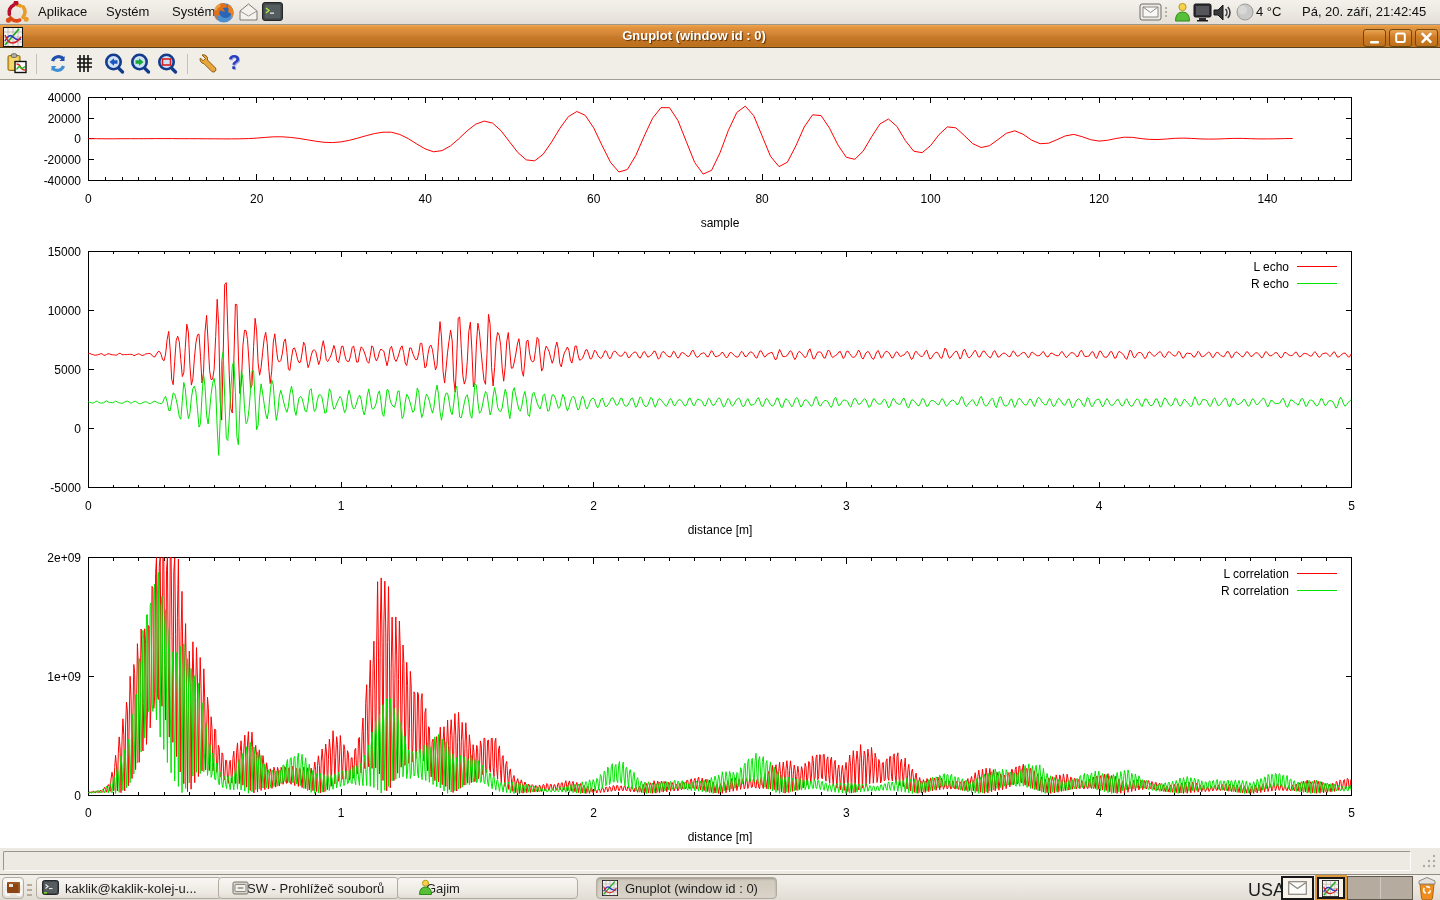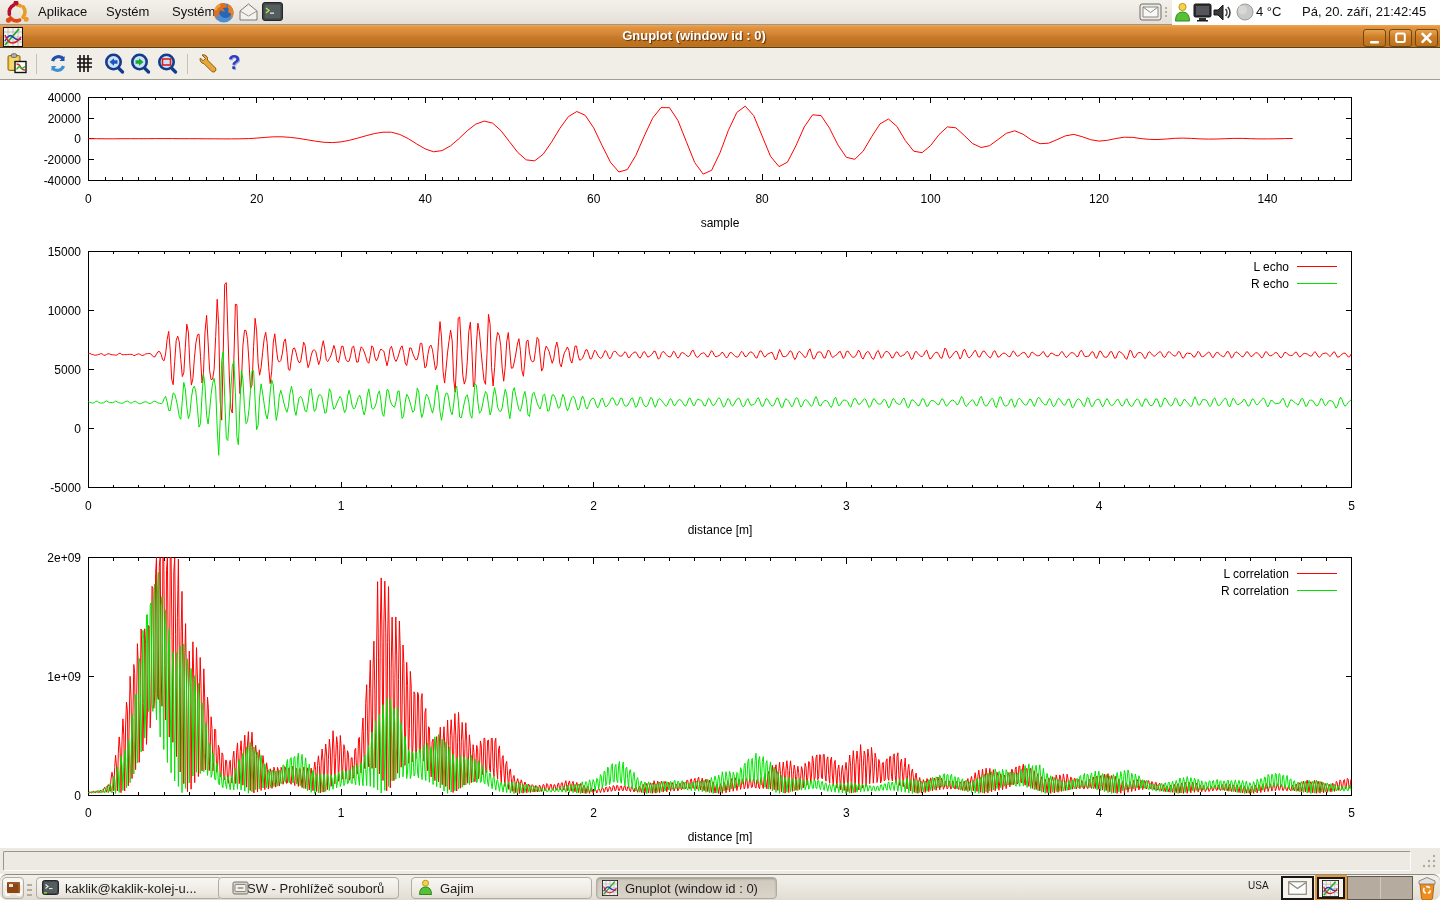--- a/index.html
+++ b/index.html
@@ -1,36 +1,36 @@
 <!DOCTYPE html>
 <html><head><meta charset="utf-8">
 <style>
 * { margin:0; padding:0; box-sizing:border-box; }
 html,body { width:1440px; height:900px; overflow:hidden; background:#fff;
   font-family:"Liberation Sans", sans-serif; }
 .abs { position:absolute; }
-#panel { left:0; top:0; width:1172px; height:25px;
+#panel { left:0; top:0; width:1440px; height:25px;
   background:linear-gradient(#f4f1ec,#ebe7e0 60%,#e3dfd7);
   border-bottom:1px solid #9c978d; }
 #panel .menu { position:absolute; top:4px; font-size:13px; color:#101010; white-space:nowrap; }
 #titlebar { left:0; top:25px; width:1440px; height:23px;
   background:linear-gradient(#f0a64e 0%,#e3933e 12%,#d08334 45%,#c77b2a 55%,#bc6f1c 90%,#c3761f 100%);
   border-bottom:1px solid #59401c; }
 #title { position:absolute; left:394px; top:3px; width:600px; text-align:center;
   font-size:13px; font-weight:bold; color:#fff; text-shadow:1px 1px 1px rgba(70,35,0,.85); }
 .tbtn { position:absolute; top:4px; width:23px; height:18px; border:1px solid #6e4813; border-radius:3px;
   background:linear-gradient(#e9a350,#cd7d26 45%,#bd701c); }
 #toolbar { left:0; top:48px; width:1440px; height:32px; background:#f1eee8;
   border-bottom:1px solid #a39e93; }
 #plotarea { left:0; top:80px; width:1440px; height:768px; background:#fff; }
 #statusbar { left:0; top:848px; width:1440px; height:26px; background:#edeae4; }
 #statusinner { position:absolute; left:3px; top:3px; width:1408px; height:20px;
   border:1px solid; border-color:#9a958c #fdfcfa #fdfcfa #9a958c; border-radius:2px; }
 #taskbar { left:0; top:874px; width:1440px; height:26px;
-  background:linear-gradient(#f3f0eb,#e8e4dc 70%,#e0dcd3); border-top:1px solid #8f8a80;border-radius:7px; }
+  background:linear-gradient(#f3f0eb,#e8e4dc 70%,#e0dcd3); border-top:1px solid #8f8a80; }
 .taskbtn { position:absolute; top:2px; height:22px; border:1px solid #b2ab9f; border-radius:4px;
   background:linear-gradient(#f9f7f4,#ece8e1 75%,#e2ddd4); font-size:13px; color:#1d1d1d; }
 .taskbtn .lbl { position:absolute; left:28px; top:3px; white-space:nowrap; }
 .pressed { background:linear-gradient(#cfc8bc,#d9d3c9) !important; box-shadow:inset 0 1px 2px rgba(0,0,0,.25); }
 </style></head>
 <body>
 
 <div class="abs" id="panel">
   <svg class="abs" style="left:5px;top:1px" width="24" height="24" viewBox="0 0 24 24">
     <g fill="none" stroke-linecap="round">
@@ -454,40 +454,40 @@
 
   <div class="taskbtn" style="left:218px;width:181px">
       <span class="lbl">SW - Prohlížeč souborů</span>
     </div>
   <svg class="abs" style="left:232px;top:5px" width="17" height="16" viewBox="0 0 17 16">
     <rect x="1" y="2" width="15" height="12" rx="1.5" fill="#d8d4cc" stroke="#76726a"></rect>
     <rect x="3" y="4.5" width="11" height="7" rx="0.8" fill="#f2f0ec" stroke="#8c8880"></rect>
     <rect x="5.5" y="7" width="6" height="2" rx="1" fill="#a8a49c"></rect>
   </svg>
 
-  <div class="taskbtn" style="left:411px;width:181px">
+  <div class="taskbtn" style="left:397px;width:181px">
       <span class="lbl">Gajim</span>
     </div>
   <svg class="abs" style="left:417px;top:4px" width="17" height="17" viewBox="0 0 17 17">
     <circle cx="8.5" cy="4.2" r="3" fill="#f5d34c" stroke="#b99717"></circle>
     <path d="M2.5 15.5 q0-7.5 6-7.5 q6 0 6 7.5 z" fill="#57c038" stroke="#2e8a16"></path>
   </svg>
 
   <div class="taskbtn pressed" style="left:596px;width:181px">
       <span class="lbl">Gnuplot (window id : 0)</span>
     </div>
   <svg class="abs" style="left:602px;top:5px" width="16" height="16" viewBox="0 0 20 20">
     <rect x="0.5" y="0.5" width="19" height="19" fill="#f4f2ee" stroke="#111"></rect>
     <path d="M5 1v18 M10 1v18 M15 1v18 M1 5h18 M1 10h18 M1 15h18" stroke="#b9b5ae" stroke-width="0.8"></path>
     <path d="M2 18 L16 2" stroke="#25a825" stroke-width="1.8" fill="none"></path>
     <path d="M2 14 q4-8 8-4 t8 2" stroke="#2838c8" stroke-width="1.6" fill="none"></path>
     <path d="M2 8 q3 8 7 8 q5 0 9-6" stroke="#d82020" stroke-width="1.4" fill="none"></path>
   </svg>
 
-  <div class="abs" style="left:1248px;top:5px;font-size:10px;color:#1d1d1d">USA</div>
+  <div class="abs" style="left:1248px;top:5px;font-size:18px;color:#1d1d1d">USA</div>
 
   <div class="abs" style="left:1281px;top:1px;width:33px;height:24px;border:2px solid #181818;background:#f7f3ea"></div>
   <svg class="abs" style="left:1288px;top:6px" width="19" height="14" viewBox="0 0 19 14">
     <rect x="0.7" y="0.7" width="17.6" height="12.6" fill="#fcfcfa" stroke="#8c8880" stroke-width="1.2"></rect>
     <path d="M1 1.5 l8.5 6 L18 1.5" fill="none" stroke="#8c8880" stroke-width="1.2"></path>
   </svg>
 
   <div class="abs" style="left:1315px;top:0px;width:32px;height:26px;border:2px solid #e2993a;"></div>
   <div class="abs" style="left:1317px;top:2px;width:28px;height:22px;border:2px solid #181818;background:#f7f3ea"></div>
   <svg class="abs" style="left:1322px;top:5px" width="17" height="17" viewBox="0 0 20 20">

